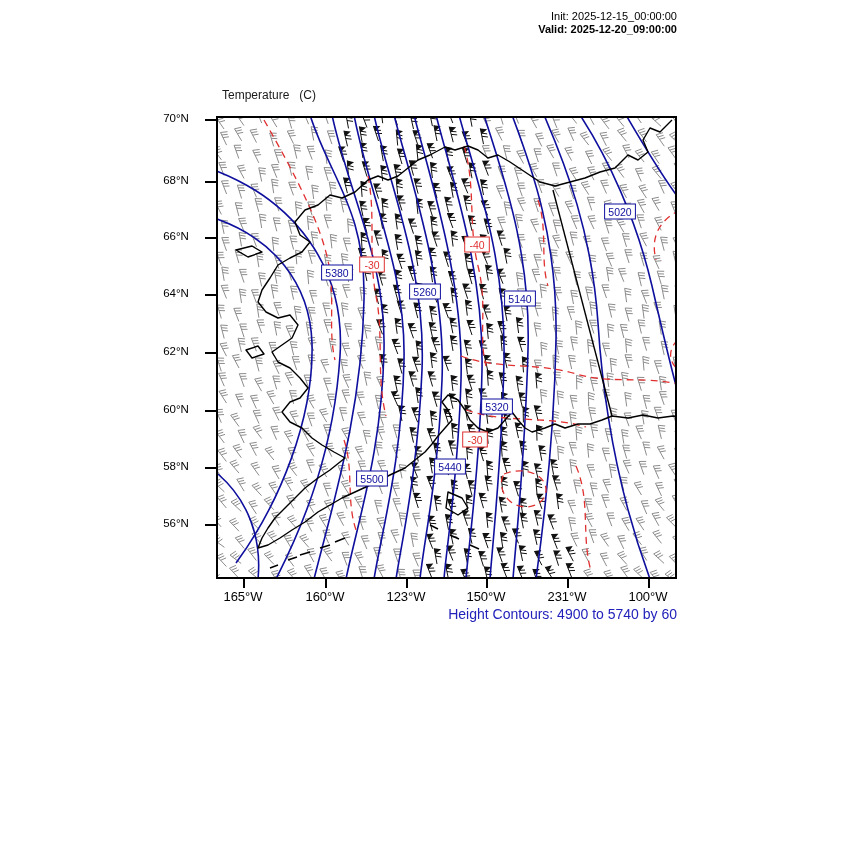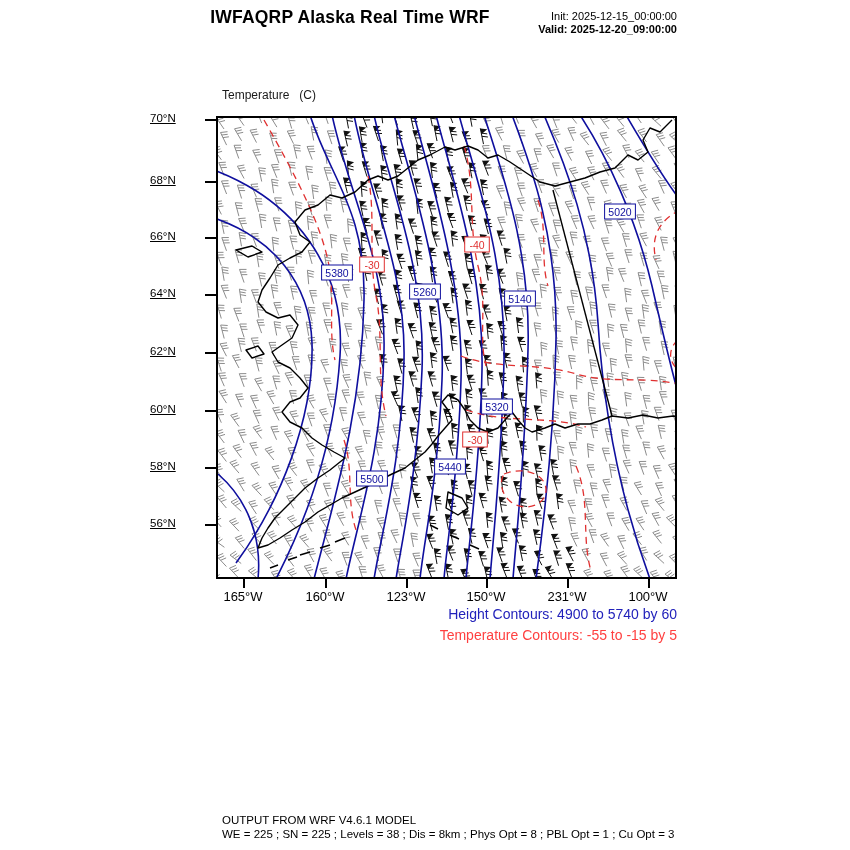--- a/index.html
+++ b/index.html
@@ -8,33 +8,32 @@
   .title{position:absolute;left:150px;top:7px;width:400px;text-align:center;
          font-size:17.5px;font-weight:bold;letter-spacing:0.2px;}
   .stamp{position:absolute;left:460px;width:217px;text-align:right;font-size:11px;}
   .stamp.init{top:10px;font-weight:normal;text-align:right;}
   .stamp.valid{top:23px;font-weight:bold;}
   .legend{position:absolute;left:222px;top:62px;font-size:12px;line-height:13.5px;
           white-space:pre;color:#1a1a1a;}
   .map-frame{position:absolute;left:216px;top:116px;width:461px;height:463px;
              border:2px solid #000;box-sizing:border-box;background:#fff;}
   .map-frame svg{display:block;}
-  .lat-label{position:absolute;left:150px;width:52px;text-align:left;font-size:11.5px;text-decoration:underline;}
+  .lat-label{position:absolute;left:150px;width:52px;text-align:center;font-size:11.5px;}
   .lon-label{position:absolute;width:60px;text-align:center;top:589px;font-size:13px;}
   .lat-tick{position:absolute;left:205px;width:11px;height:1.5px;background:#000;}
   .lon-tick{position:absolute;top:579px;width:1.5px;height:9px;background:#000;}
   .caption{position:absolute;left:380px;width:297px;text-align:right;font-size:14px;}
   .footer{position:absolute;left:222px;top:813px;font-size:11.5px;line-height:14px;color:#000;}
 </style>
 </head>
 <body>
 
 <div class="page" id="page">
 
-  <div class="title">IWFAQRP Alaska Real Time WRF</div>
   <div class="stamp init">Init: 2025-12-15_00:00:00</div>
   <div class="stamp valid">Valid: 2025-12-20_09:00:00</div>
 
   <div class="legend">
     <div>Temperature   (C)</div>
     <div>Height   (m)</div>
     <div>Winds   (kts)</div>
   </div>
 
   <div class="map-frame">
@@ -129,26 +128,21 @@
             <rect x="244.7" y="314" width="24.6" height="15" fill="#ffffff" stroke="#e03030" stroke-width="1"></rect>
             <text x="257" y="325.5" fill="#e03030">-30</text>
           </g>
         </g>
     </svg>
   </div>
 
   <div id="axes"></div>
 
   <div class="caption" id="caption-height" style="top: 606px; color: rgb(34, 34, 187);">Height Contours: 4900 to 5740 by 60</div>
-  <div class="caption" id="caption-temp" style="top: 627px; color: rgb(255, 64, 64);">Temperature Contours: -55 to -15 by 5</div>
 
-  <div class="footer">
-    <div>OUTPUT FROM WRF V4.6.1 MODEL</div>
-    <div>WE = 225 ; SN = 225 ; Levels = 38 ; Dis = 8km ; Phys Opt = 8 ; PBL Opt = 1 ; Cu Opt = 3</div>
-  </div>
 
 <div class="lat-label" style="top: 112px;">70°N</div>
     <div class="lat-tick" style="top: 119px;"></div>
     <div class="lat-label" style="top: 174px;">68°N</div>
     <div class="lat-tick" style="top: 181px;"></div>
     <div class="lat-label" style="top: 230px;">66°N</div>
     <div class="lat-tick" style="top: 237px;"></div>
     <div class="lat-label" style="top: 287px;">64°N</div>
     <div class="lat-tick" style="top: 294px;"></div>
     <div class="lat-label" style="top: 345px;">62°N</div>

